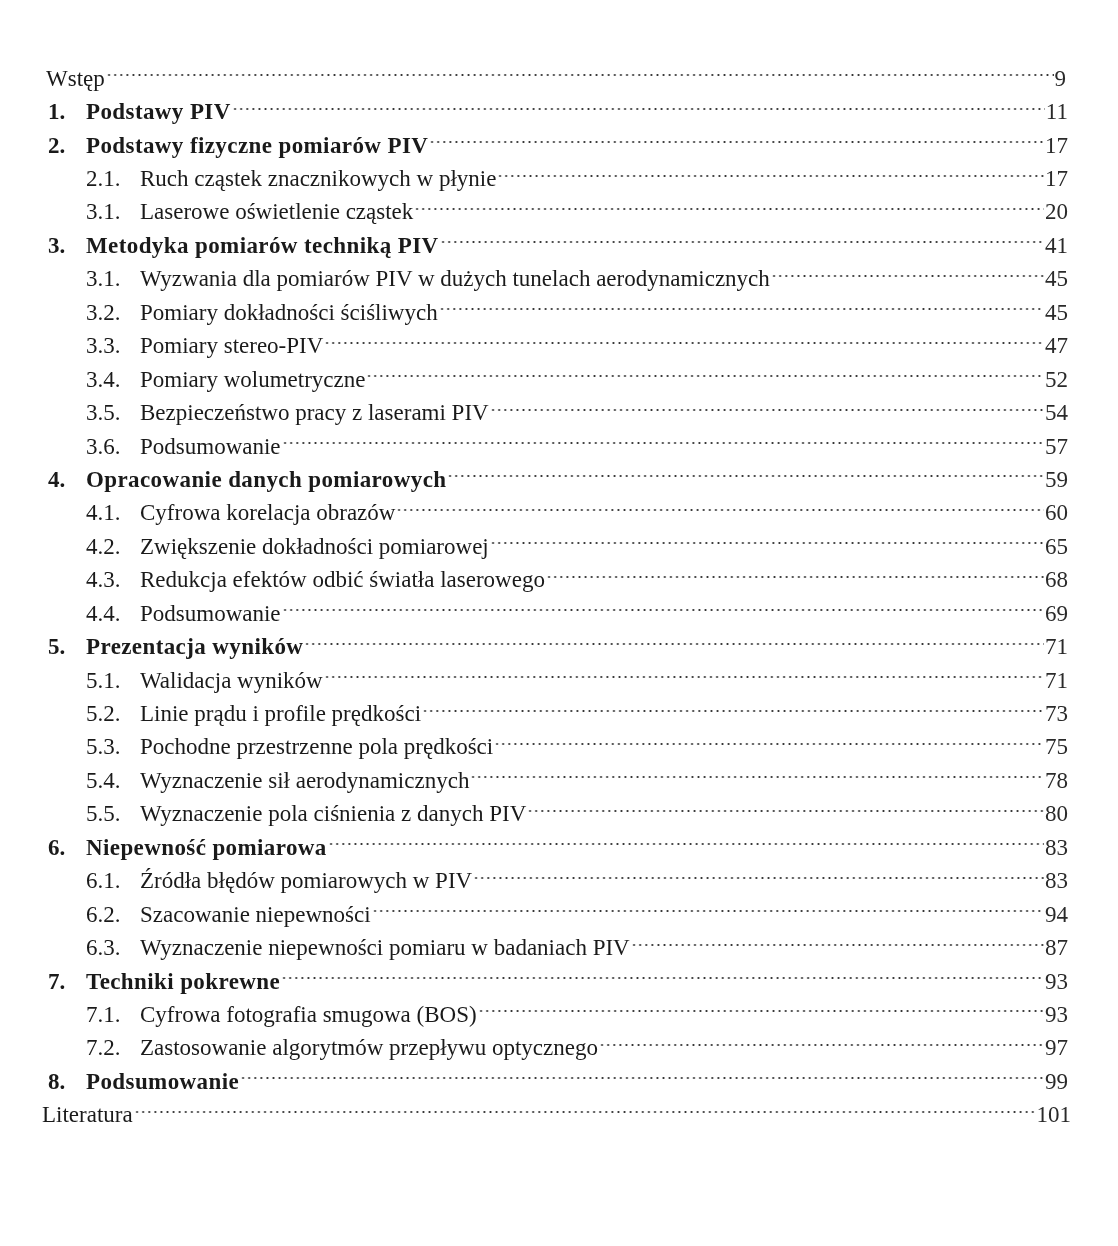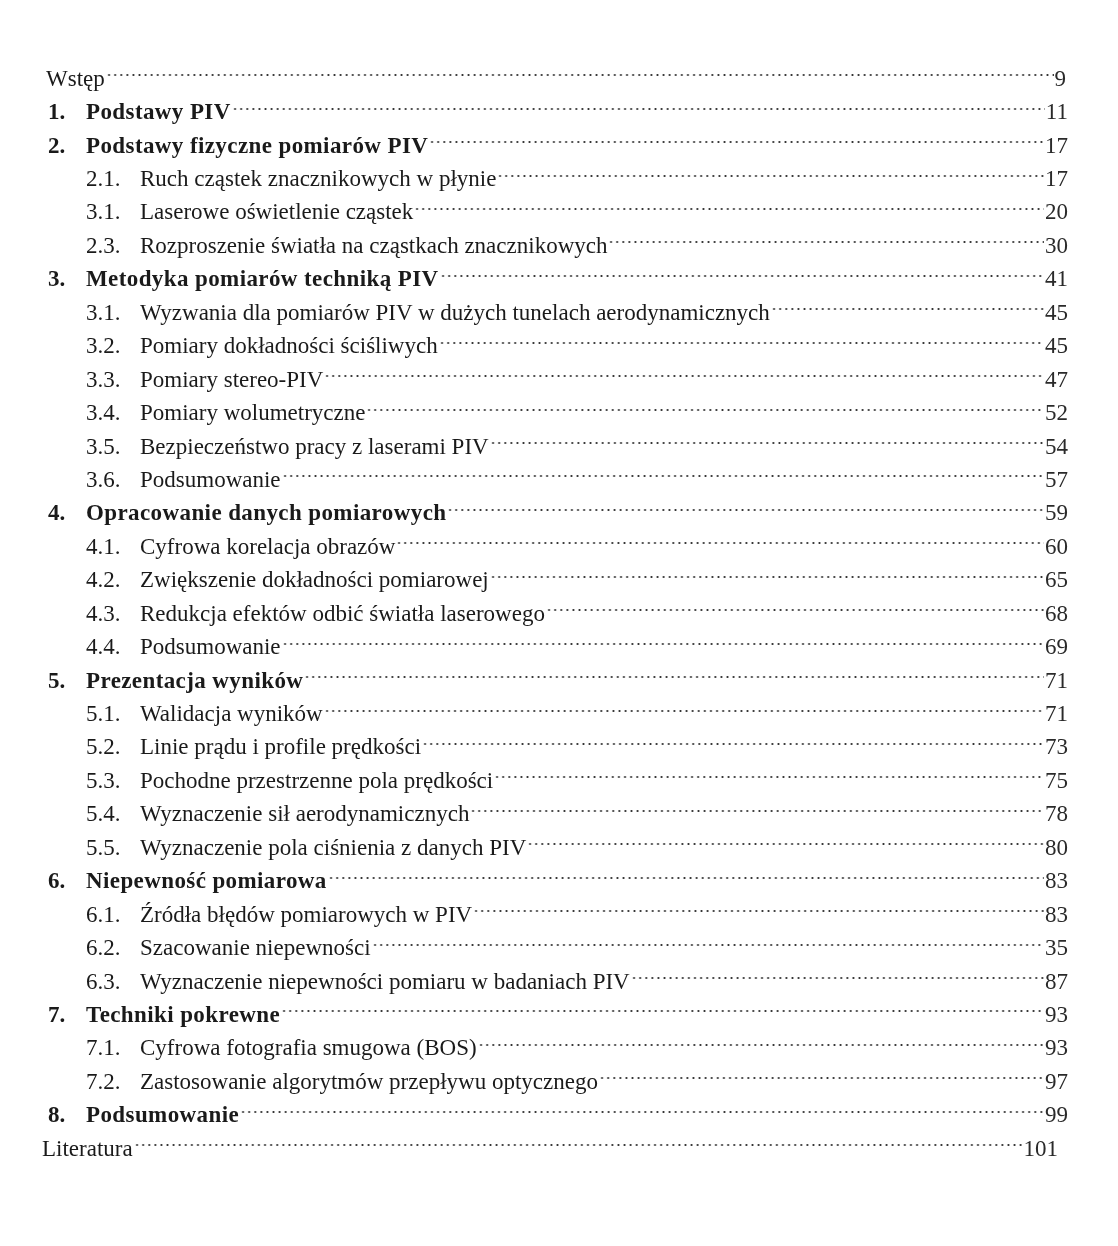--- a/index.html
+++ b/index.html
@@ -26,21 +26,21 @@
       height: 33.45px;
       display: flex;
       align-items: center;
       font-size: 23px;
       line-height: 28px;
       white-space: nowrap;
     }
     .row.front { padding-left: 46px; padding-right: 52px; }
     .row.chapter { padding-left: 48px; padding-right: 50px; font-weight: bold; }
     .row.section { padding-left: 86px; padding-right: 50px; }
-    .row.back { padding-left: 42px; padding-right: 60px; }
+    .row.back { padding-left: 42px; padding-right: 47px; }
     .num {
       display: inline-block;
       flex: 0 0 auto;
     }
     .row.chapter .num { width: 38px; }
     .row.section .num { width: 54px; font-weight: normal; font-family: Liberation Serif, serif; }
     .title { flex: 0 0 auto; }
     .leader {
       flex: 1 1 auto;
       margin: 0 1px 7px 1px;
@@ -86,26 +86,20 @@
     <span class="title">Ruch cząstek znacznikowych w płynie</span>
     <span class="leader"></span>
     <span class="page">17</span>
   </div>
     <div class="row section">
     <span class="num">3.1.</span>
     <span class="title">Laserowe oświetlenie cząstek</span>
     <span class="leader"></span>
     <span class="page">20</span>
   </div>
-    <div class="row section">
-    <span class="num">2.3.</span>
-    <span class="title">Rozproszenie światła na cząstkach znacznikowych</span>
-    <span class="leader"></span>
-    <span class="page">30</span>
-  </div>
     <div class="row chapter">
     <span class="num">3.</span>
     <span class="title">Metodyka pomiarów techniką PIV</span>
     <span class="leader"></span>
     <span class="page">41</span>
   </div>
     <div class="row section">
     <span class="num">3.1.</span>
     <span class="title">Wyzwania dla pomiarów PIV w dużych tunelach aerodynamicznych</span>
     <span class="leader"></span>
@@ -216,21 +210,21 @@
     <div class="row section">
     <span class="num">6.1.</span>
     <span class="title">Źródła błędów pomiarowych w PIV</span>
     <span class="leader"></span>
     <span class="page">83</span>
   </div>
     <div class="row section">
     <span class="num">6.2.</span>
     <span class="title">Szacowanie niepewności</span>
     <span class="leader"></span>
-    <span class="page">35</span>
+    <span class="page">94</span>
   </div>
     <div class="row section">
     <span class="num">6.3.</span>
     <span class="title">Wyznaczenie niepewności pomiaru w badaniach PIV</span>
     <span class="leader"></span>
     <span class="page">87</span>
   </div>
     <div class="row chapter">
     <span class="num">7.</span>
     <span class="title">Techniki pokrewne</span>

